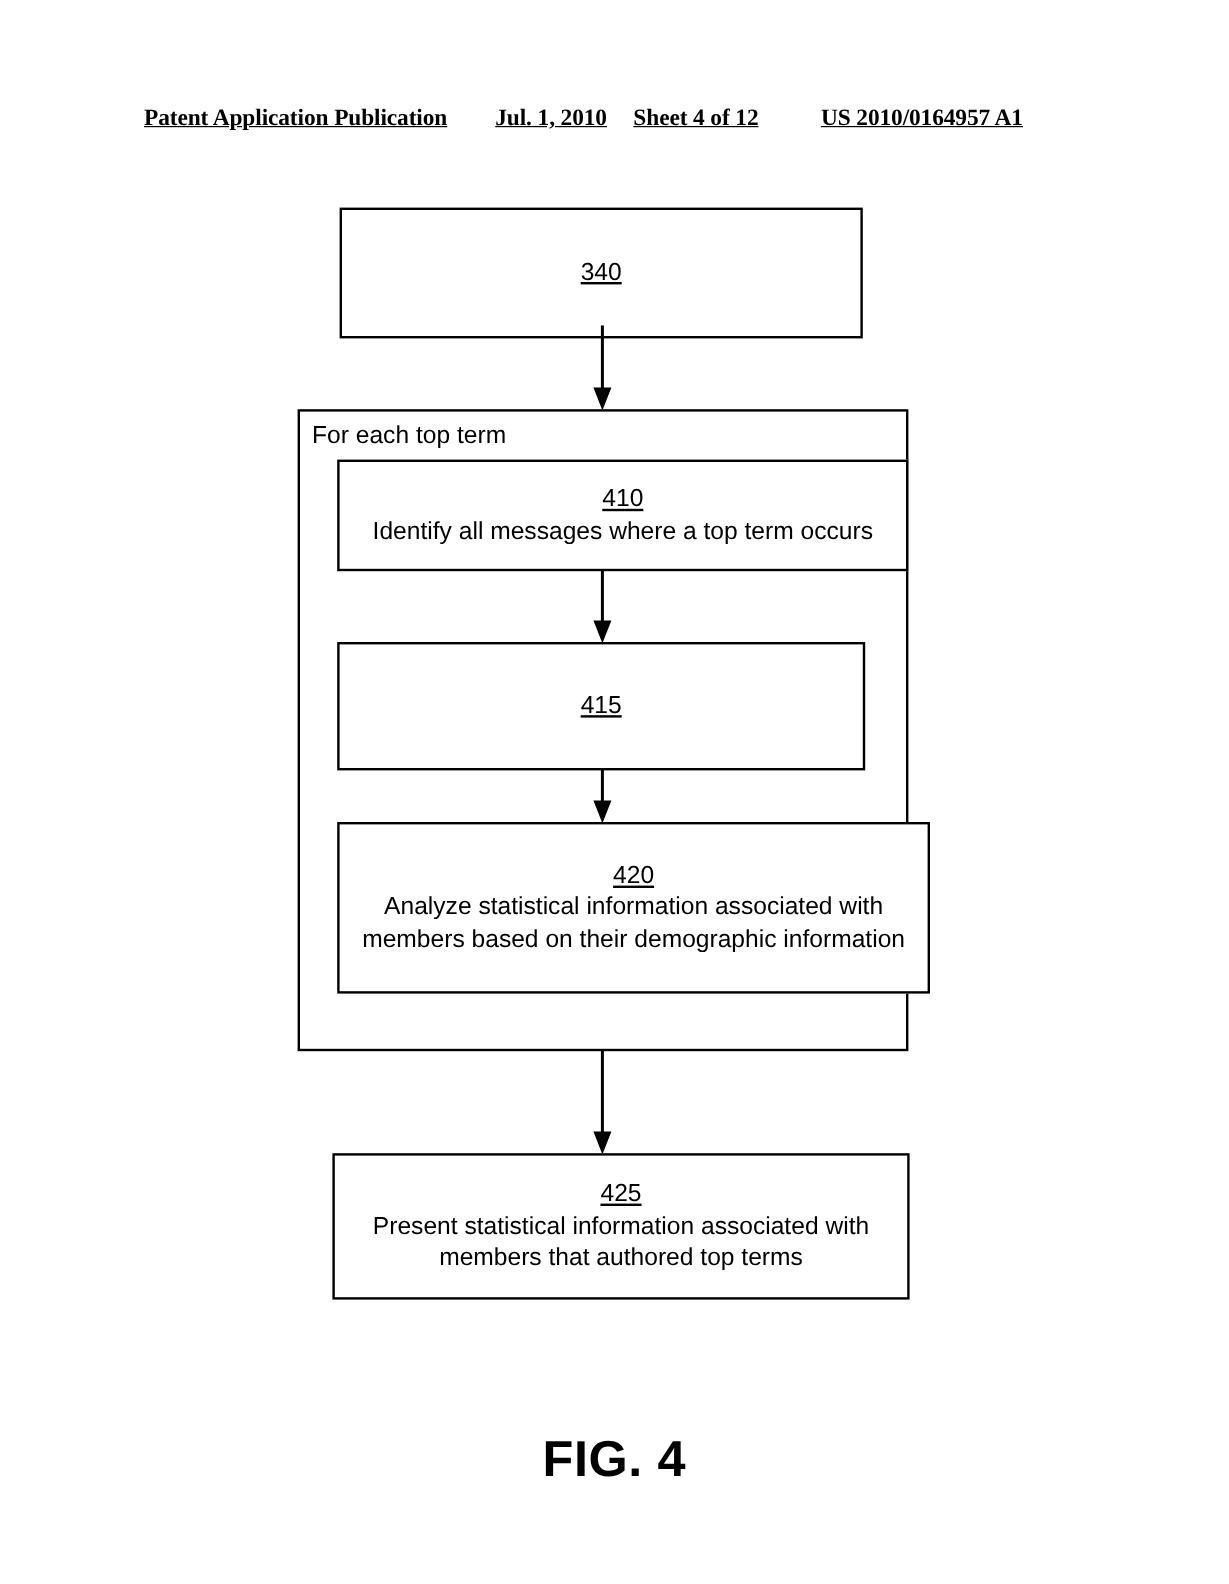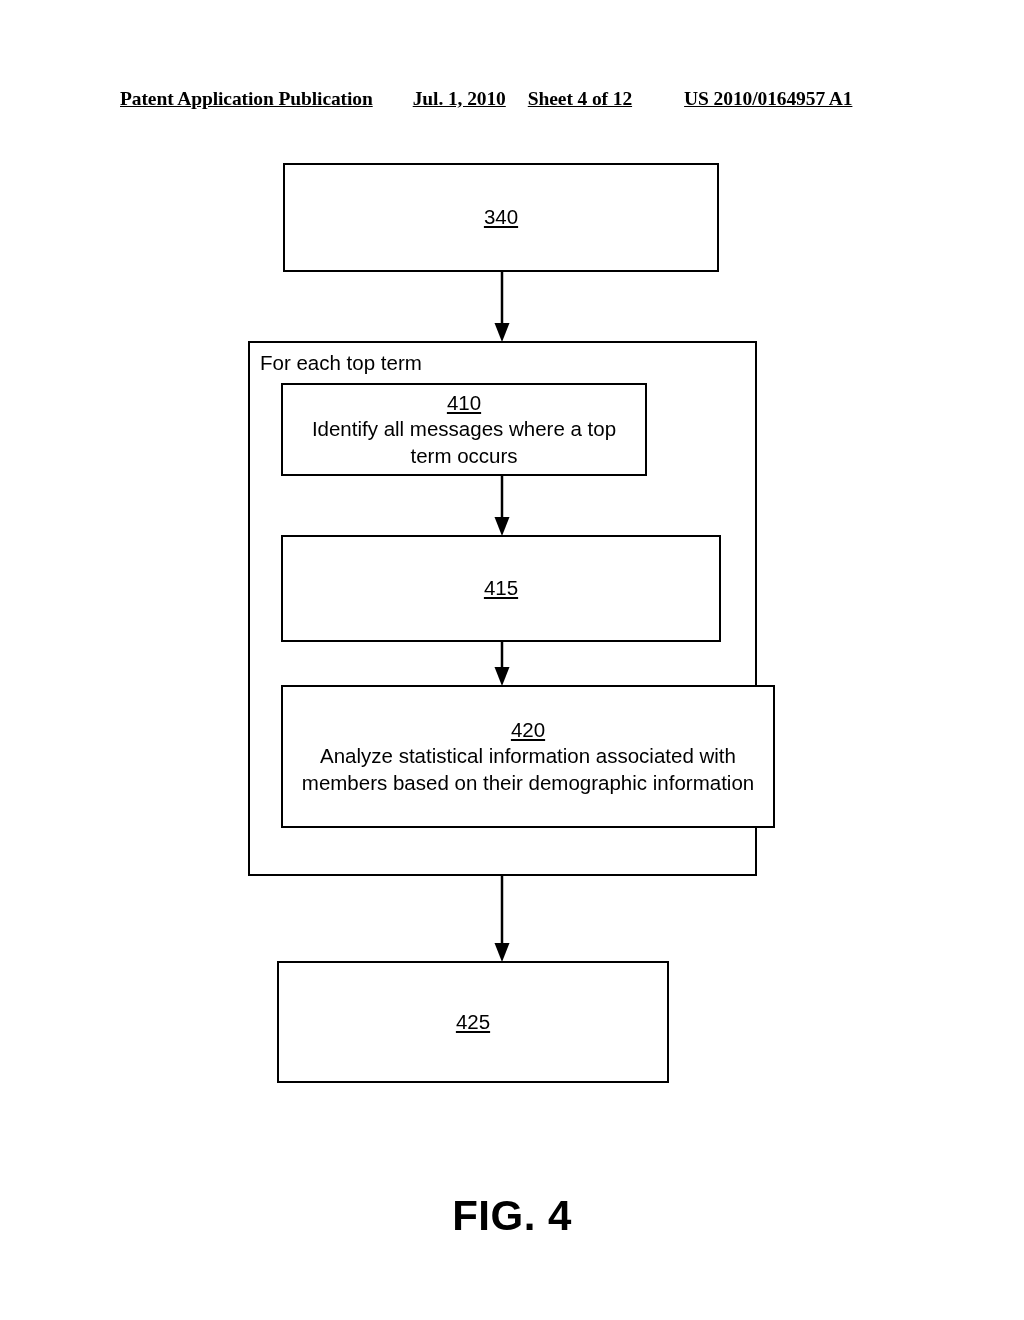--- a/index.html
+++ b/index.html
@@ -54,21 +54,21 @@
   .node .ref {
     text-decoration: underline;
     text-underline-offset: 2px;
   }
   .node .body {
     padding: 0 8px;
   }
 
   
   #node-340 {
-    left: 283px;  top: 163px;
+    left: 283px;  top: 173px;
     width: 436px; height: 109px; align-items: center;
   }
 
   #loop-container {
     position: absolute;
     box-sizing: border-box;
     left: 248px; top: 341px;
     width: 509px; height: 535px;
     border: 2px solid #000000;
     background: #ffffff;
@@ -76,33 +76,33 @@
   #loop-label {
     position: absolute;
     left: 10px; top: 7px;
     font-size: 20.5px;
     line-height: 26px;
     white-space: nowrap;
   }
 
   #node-410 {
     left: 281px;  top: 383px;
-    width: 366px; height: 93px;
+    width: 476px; height: 93px;
   }
   #node-415 {
     left: 281px;  top: 535px;
     width: 440px; height: 107px;
   }
   #node-420 {
     left: 281px;  top: 685px;
     width: 494px; height: 143px;
   }
   #node-425 {
     left: 277px;  top: 961px;
-    width: 392px; height: 122px;
+    width: 481px; height: 122px;
   }
 
   
   .arrow {
     position: absolute;
     width: 24px;
   }
   .arrow svg { display: block; }
 
   #arrow-340-loop  { left: 490px; top: 271px;  height: 71px; }
@@ -176,15 +176,16 @@
 
 <div class="arrow" id="arrow-loop-425">
   <svg width="24" height="87" viewBox="0 0 24 87" xmlns="http://www.w3.org/2000/svg">
     <line x1="12" y1="0" x2="12" y2="72" stroke="#000" stroke-width="2.5"></line>
     <polygon points="12,87 4.5,68 19.5,68" fill="#000"></polygon>
   </svg>
 </div>
 
 <div class="node" id="node-425">
   <div class="ref">425</div>
+  <div class="body">Present statistical information associated with members that authored top terms</div>
 </div>
 
 <div id="fig-caption">FIG. 4</div>
 
 </body></html>

